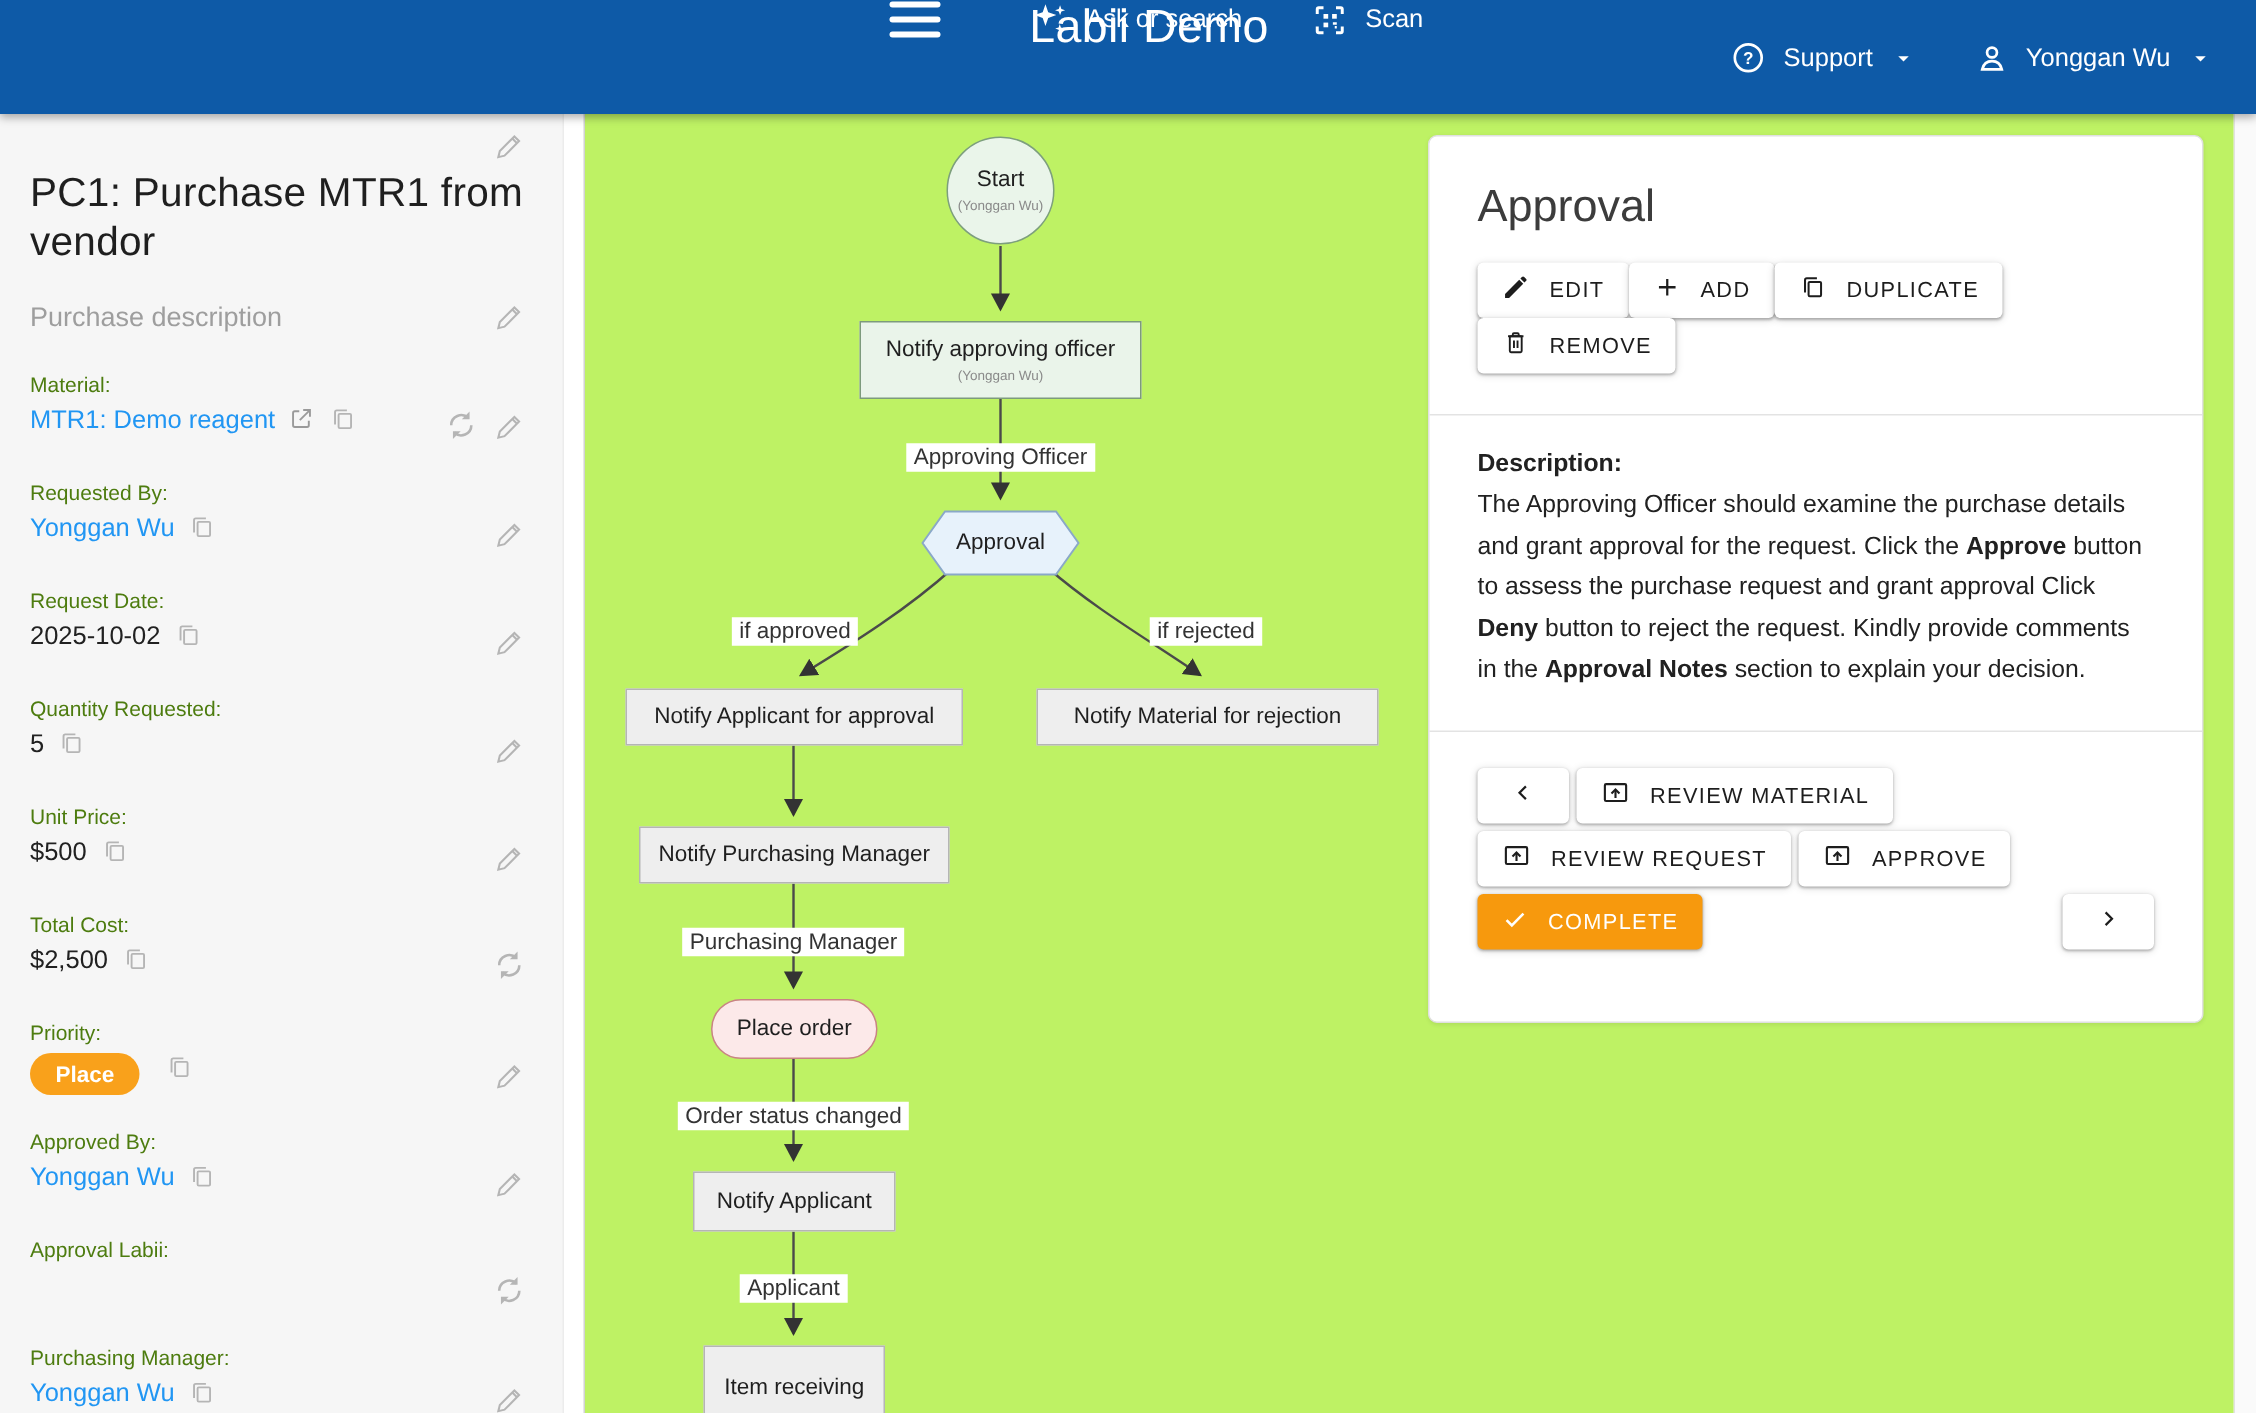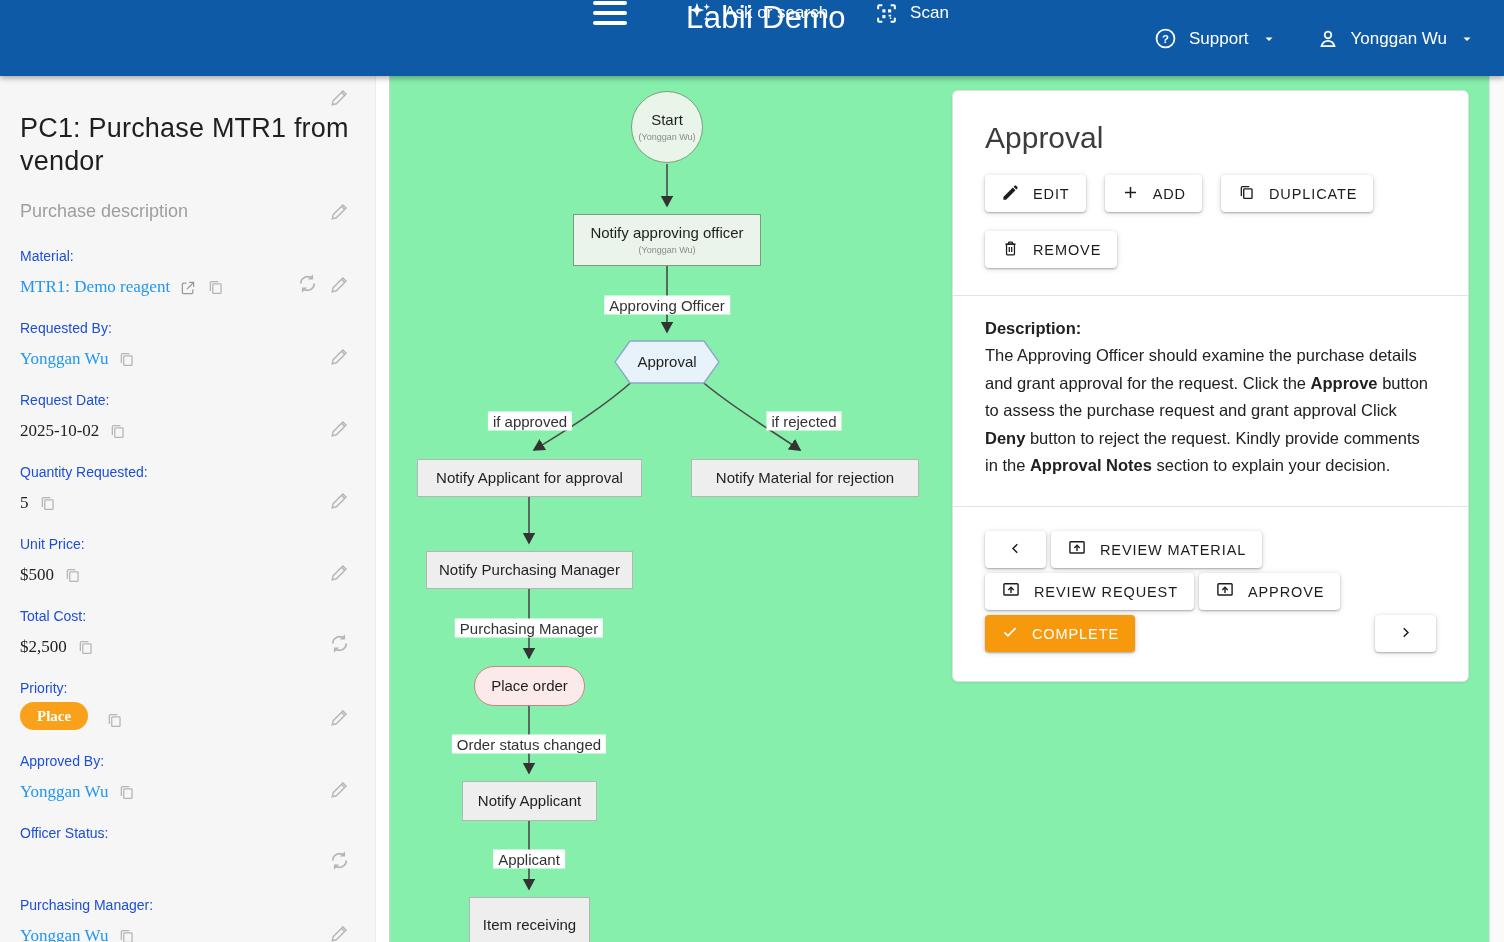--- a/index.html
+++ b/index.html
@@ -25,54 +25,54 @@
 
   
   .sidebar { width:376px; height:100%; background:#f6f6f6; border-right:1px solid #ececec;
     padding:10px 24px 0 20px; overflow:hidden; flex:none; }
   .top-edit-row { display:flex; justify-content:flex-end; height:24px; }
   .sidebar h1 { font-size:27px; font-weight:400; line-height:1.23; color:#1f1f1f; margin-top:2px; letter-spacing:.2px; }
   .desc-row { display:flex; justify-content:space-between; align-items:center; margin-top:22px; }
   .desc-row .ph { font-size:18px; color:#9e9e9e; }
   .fields { margin-top:26px; }
   .field { display:flex; justify-content:space-between; margin-bottom:23px; }
-  .f-label { font-size:14px; color:#1d4ed8; margin-bottom:6px; }
-  .f-value { display:flex; align-items:flex-end; gap:9px; min-height:27px; font-size:17px; color:#212121;font-family:Liberation Serif, serif; }
+  .f-label { font-size:14px; color:#4d7c0f; margin-bottom:6px; }
+  .f-value { display:flex; align-items:flex-start; gap:9px; min-height:27px; font-size:17px; color:#212121; }
   .f-value .link { color:#2196f3; cursor:pointer; }
   .f-actions { display:flex; align-items:flex-end; gap:10px; padding-bottom:2px; }
   .icon-btn { cursor:pointer; display:inline-flex; }
   .badge { display:inline-flex; align-items:center; height:28px; padding:0 17px; border-radius:14px;
     background:#f9a11b; color:#fff; font-size:15px; font-weight:bold; }
 
   
   .gutter { width:14px; background:#fff; border-right:1px solid #d2d2d2; flex:none; }
   .page-scrollbar { width:15px; background:#fafafa; border-left:1px solid #e2e2e2; flex:none; }
 
   
-  .main { position:relative; flex:1; background:#86efac; overflow:hidden; }
+  .main { position:relative; flex:1; background:#bef264; overflow:hidden; }
 
   
   .flow { position:absolute; left:0; top:0; width:560px; height:866px; }
   .flow svg.edges { position:absolute; left:0; top:0; }
   .node { position:absolute; display:flex; flex-direction:column; align-items:center; justify-content:center;
     font-size:15px; color:#1f1f1f; text-align:center; cursor:pointer; line-height:1.25; }
   .node .sub { font-size:9px; color:#8a8a8a; margin-top:2px; }
   .n-circle { border-radius:50%; background:#eaf5ea; border:1px solid #7d9f7d; }
   .n-green { background:#eaf4ea; border:1px solid #7d9a7d; }
   .n-gray { background:#eeeeee; border:1px solid #b5b5b5; }
   .n-stadium { background:#fce9e9; border:1px solid #c98484; border-radius:20px; }
   .n-hexlabel { background:transparent; }
   .edge-label { position:absolute; transform:translate(-50%,-50%); background:#fff; padding:1px 5px;
     font-size:15px; color:#333; white-space:nowrap; }
 
   
   .card { position:absolute; left:562px; top:14px; width:517px; height:592px; background:#fff;
     border:1px solid #e0e0e0; border-radius:6px; box-shadow:0 1px 3px rgba(0,0,0,.08); padding:30px 32px 0; }
   .card h2 { font-size:30px; font-weight:400; color:#3c3c3c; margin-bottom:20px; }
-  .btn-row { display:flex; flex-wrap:wrap; gap:19px; }
+  .btn-row { display:flex; flex-wrap:wrap; gap:0; }
   .btn { display:inline-flex; align-items:center; gap:13px; height:37px; padding:0 16px; background:#fff;
     border:none; border-radius:4px; box-shadow:0 1px 2px rgba(0,0,0,.28), 0 1px 6px rgba(0,0,0,.14);
     font-family:inherit; font-size:14.5px; letter-spacing:.9px; color:#1d1d1d; cursor:pointer; white-space:nowrap; }
   .btn svg { flex:none; }
   .divider { border-top:1px solid #e3e3e3; margin:27px -32px 0; }
   .desc-block { margin-top:19px; font-size:16.5px; line-height:1.66; color:#212121; }
   .desc-block .dlabel { font-weight:bold; }
   .nav-row { margin-top:24px; display:flex; flex-wrap:wrap; gap:5px; }
   .btn-arrow { width:61px; justify-content:center; padding:0; }
   .btn-complete { background:#f7990d; color:#fff; }
@@ -372,21 +372,21 @@
               <svg width="22" height="22" viewBox="0 0 24 24" fill="none" stroke="#b5b5b5" stroke-width="1.5">
                 <path d="M15.2 5.4l3.4 3.4L8 19.4l-4.5 1.1 1.1-4.5z"></path>
                 <path d="M13.7 6.9l3.4 3.4"></path>
               </svg>
             </span>
         </div>
       </div>
 
       <div class="field">
         <div>
-          <div class="f-label">Officer Status:</div>
+          <div class="f-label">Approval Labii:</div>
           <div class="f-value">
               <span></span>
             </div>
         </div>
         <div class="f-actions">
           <span class="icon-btn">
               <svg width="23" height="23" viewBox="0 0 24 24">
                 <g fill="none" stroke="#b5b5b5" stroke-width="1.8">
                   <path d="M5 12a7 7 0 0 1 11.9-5"></path>
                   <path d="M19 12a7 7 0 0 1-11.9 5"></path>

